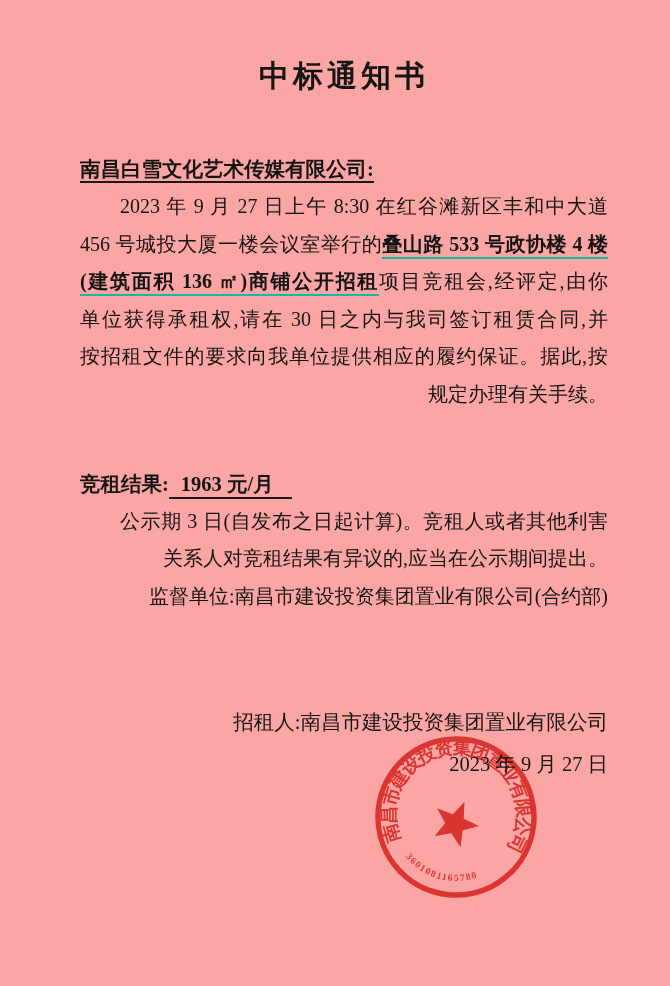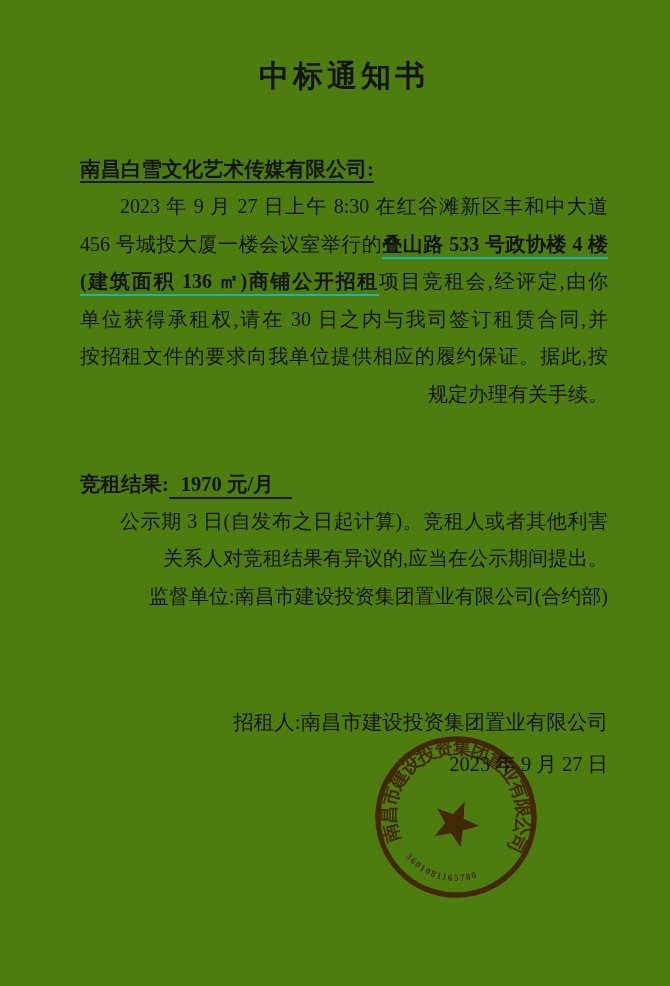--- a/index.html
+++ b/index.html
@@ -1,19 +1,19 @@
 <!DOCTYPE html>
 <html><head>
 <meta charset="utf-8">
 <style>
   html,body{margin:0;padding:0;background:#ffffff;}
   .page{
     position:relative;
     width:670px;height:986px;
-    background:#4d7c0f;
+    background:#fca5a5;
     overflow:hidden;
     font-family:"Liberation Serif","DejaVu Serif",serif;
     color:#141414;
   }
   .content{padding:0 62px 0 80px;}
   .title{
     margin:56px 0 0 0;
     text-align:center;
     font-size:30px;
     font-weight:bold;
@@ -105,21 +105,21 @@
       </div>
       <div class="line just">
         <span>按招租文件的要求向我单位提供相应的履约保证。据此,按</span>
       </div>
       <div class="line">
         <span>规定办理有关手续。</span>
       </div>
     </div>
 
     <div class="result">
-      <span>竞租结果:</span><span class="value">1970 元/月</span>
+      <span>竞租结果:</span><span class="value">1963 元/月</span>
     </div>
 
     <div class="para p2">
       <div class="line just indent">
         <span>公示期 3 日(自发布之日起计算)。竞租人或者其他利害</span>
       </div>
       <div class="line">
         <span>关系人对竞租结果有异议的,应当在公示期间提出。</span>
       </div>
       <div class="line indent">

